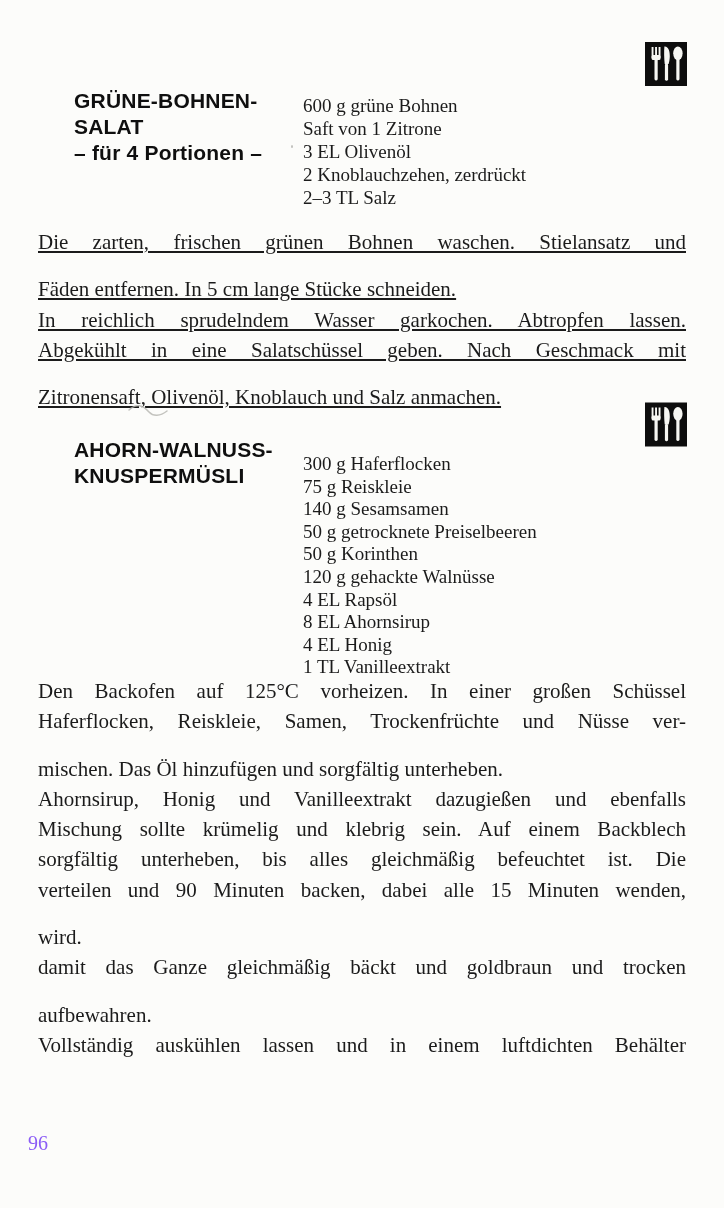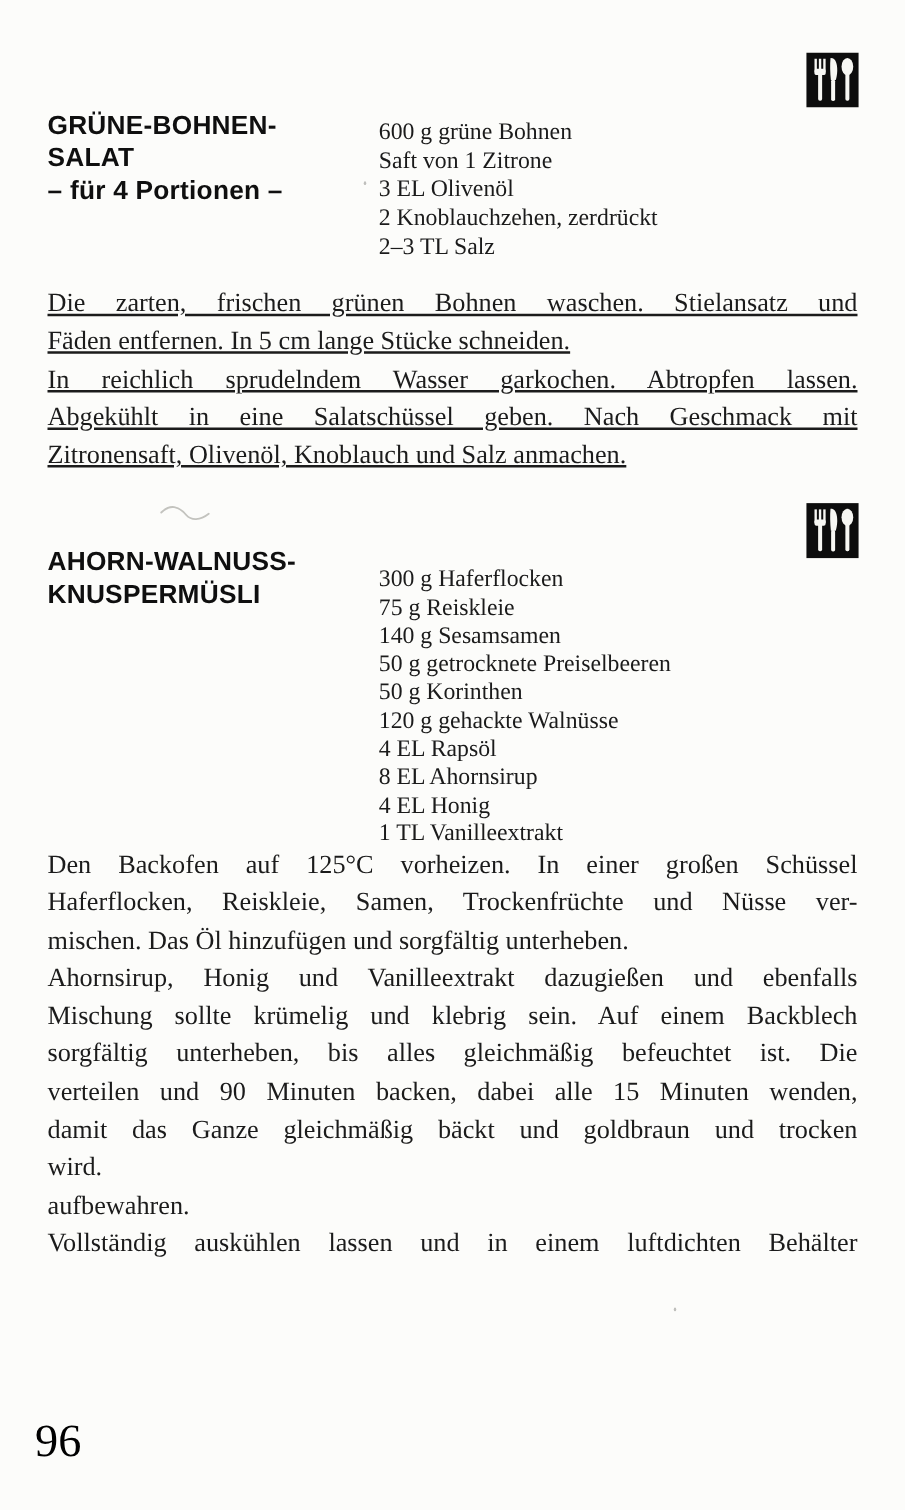--- a/index.html
+++ b/index.html
@@ -3,32 +3,32 @@
 <meta charset="utf-8">
 <style>
   html,body{margin:0;padding:0;background:#e8e8e6;}
   .page{
     position:relative;width:724px;height:1208px;background:#fcfcfa;
     font-family:"Liberation Serif",serif;color:#1b1b1b;overflow:hidden;
   }
   .abs{position:absolute;}
   .title{
     font-family:"Liberation Sans",sans-serif;font-weight:700;
-    font-size:21px;line-height:26px;letter-spacing:.2px;color:#0f0f0f;
+    font-size:21px;line-height:26px;letter-spacing:.2px;color:#0f0f0f;margin-left:36px;
   }
   .ing{font-size:19px;line-height:23px;white-space:nowrap;}
   .ing.r2{line-height:22.6px;}
   .bodytext{font-size:21px;width:648px;}
   .jline{
     line-height:30.3px;text-align:justify;text-align-last:justify;
     text-justify:inter-word;
   }
-  .jline.is-last{text-align-last:left;}
+  .jline.is-last{text-align-last:left;margin-top:17px;}
   .icon-box{width:42px;height:44px;display:block;}
-  .pagenum{font-size:37px;color:#000000;}
+  .pagenum{font-size:20px;color:#8b5cf6;}
   .squiggle{opacity:.8;}
   .speck{position:absolute;background:#8d8d88;border-radius:50%;opacity:.55;}
 </style>
 </head>
 <body>
 
 <div class="page">
 
   <div class="abs" style="left:645px;top:42px;">
     <svg class="icon-box" viewBox="0 0 42 44" xmlns="http://www.w3.org/2000/svg">
@@ -128,22 +128,22 @@
       <div class="jline">Den Backofen auf 125°C vorheizen. In einer großen Schüssel</div>
         <div class="jline">Haferflocken, Reiskleie, Samen, Trockenfrüchte und Nüsse ver-</div>
         <div class="jline is-last">mischen. Das Öl hinzufügen und sorgfältig unterheben.</div>
       </div>
       <div>
 
       <div class="jline">Ahornsirup, Honig und Vanilleextrakt dazugießen und ebenfalls</div>
         <div class="jline">Mischung sollte krümelig und klebrig sein. Auf einem Backblech</div>
         <div class="jline">sorgfältig unterheben, bis alles gleichmäßig befeuchtet ist. Die</div>
         <div class="jline">verteilen und 90 Minuten backen, dabei alle 15 Minuten wenden,</div>
+        <div class="jline is-last">wird.</div>
         <div class="jline">damit das Ganze gleichmäßig bäckt und goldbraun und trocken</div>
-        <div class="jline is-last">wird.</div>
       </div>
       <div class="is-last">
 
       <div class="jline is-last">aufbewahren.</div>
         <div class="jline">Vollständig auskühlen lassen und in einem luftdichten Behälter</div>
       </div>
     </div>
 
   <div class="speck" style="left:291px;top:145px;width:2px;height:3px;"></div>
   <div class="speck" style="left:539px;top:1046px;width:2px;height:3px;"></div>

